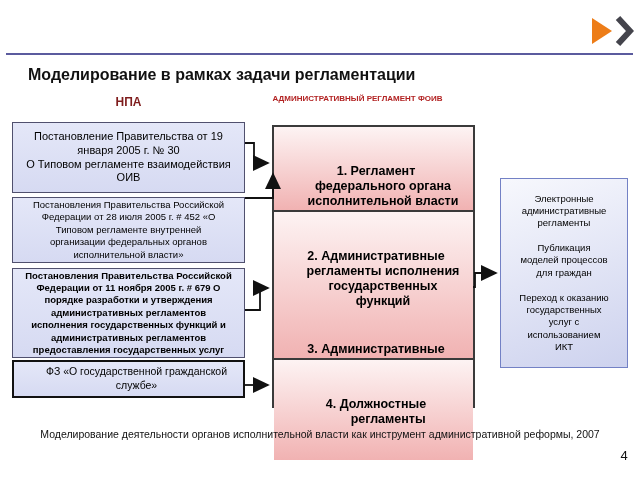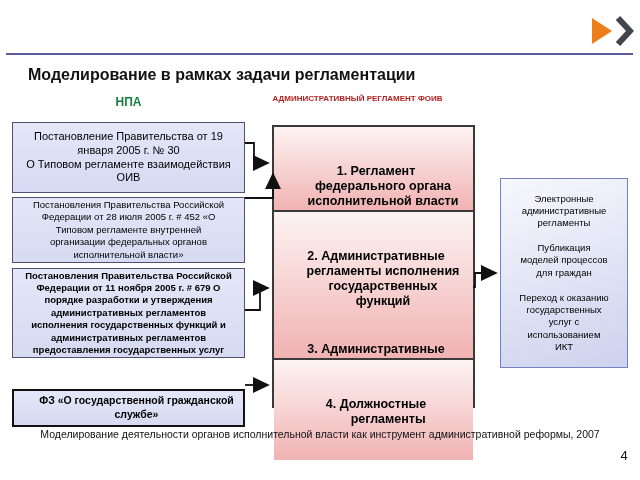--- a/index.html
+++ b/index.html
@@ -7,33 +7,33 @@
     position:relative; width:640px; height:480px; background:#ffffff;
     font-family:"Liberation Sans", sans-serif; overflow:hidden; margin:0 auto;
   }
   .title {
     position:absolute; top:22px; left:28px; width:540px; 
     font-size:16px; font-weight:bold; color:#111;margin-top:44px;
   }
   .next-icon { position:absolute; top:15px; left:590px; width:44px; height:32px; }
   .rule { position:absolute; top:53px; left:6px; width:627px; height:2px; background:#5b5b9e; }
   .col-label { position:absolute; text-align:center; font-weight:bold; }
-  .npa-label { top:95px; left:12px; width:233px; font-size:12px; color:#15803d; }
+  .npa-label { top:95px; left:12px; width:233px; font-size:12px; color:#7f1d1d; }
   .reg-label { top:94px; left:256px; width:203px; font-size:8px; color:#b22222; }
   .npa-box {
     position:absolute; left:12px; width:233px; box-sizing:border-box;
     background:linear-gradient(180deg,#e4e7f8 0%,#d6daf2 100%);
     border:1px solid #50506e; color:#000;
     display:flex; align-items:center; justify-content:center;
     text-align:center; white-space:pre-line;
   }
   .b1 { top:122px; height:71px; font-size:11px;  line-height:1.25; }
   .b2 { top:197px; height:66px; font-size:9.5px; line-height:1.3; }
   .b3 { top:268px; height:90px; font-size:9.5px; line-height:1.3; font-weight:bold; }
-  .b4 { top:389px; height:38px; font-size:10.5px; line-height:1.3; font-weight:bold;
+  .b4 { top:360px; height:38px; font-size:10.5px; line-height:1.3; font-weight:normal;
         border:2px solid #111;padding-left:16px; }
   .reg-group {
     position:absolute; left:272px; top:125px; width:203px; height:283px;
     border:2px solid #3a3a3a; box-sizing:border-box;
     display:flex; flex-direction:column;
   }
   .reg-sec {
     background:linear-gradient(180deg,#fdf3f3 0%,#f1b2b2 100%);
     font-weight:bold; font-size:12.5px; line-height:1.22; color:#000;
     white-space:pre-wrap; padding:6px 2px 0 7px; box-sizing:border-box;

